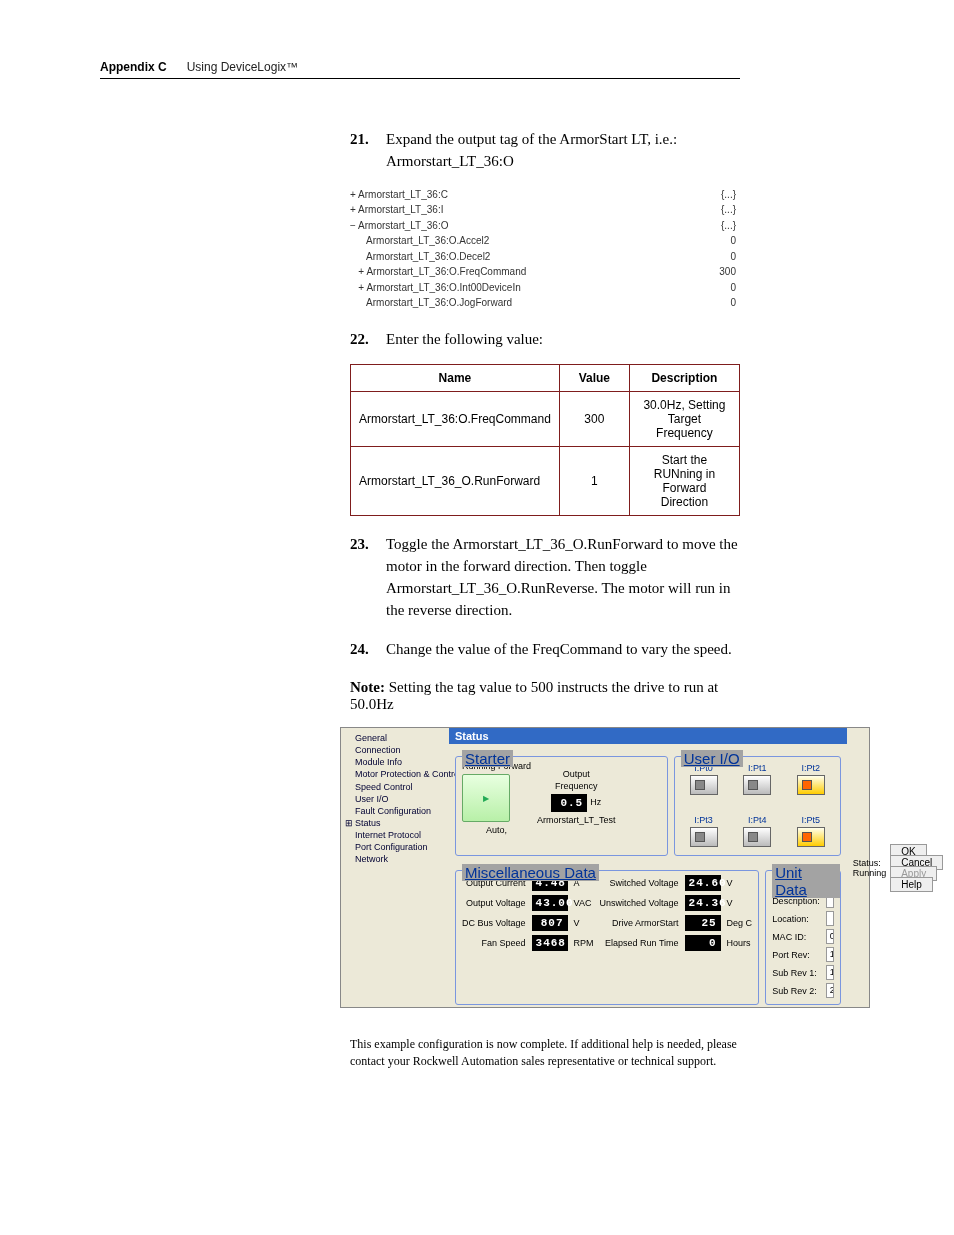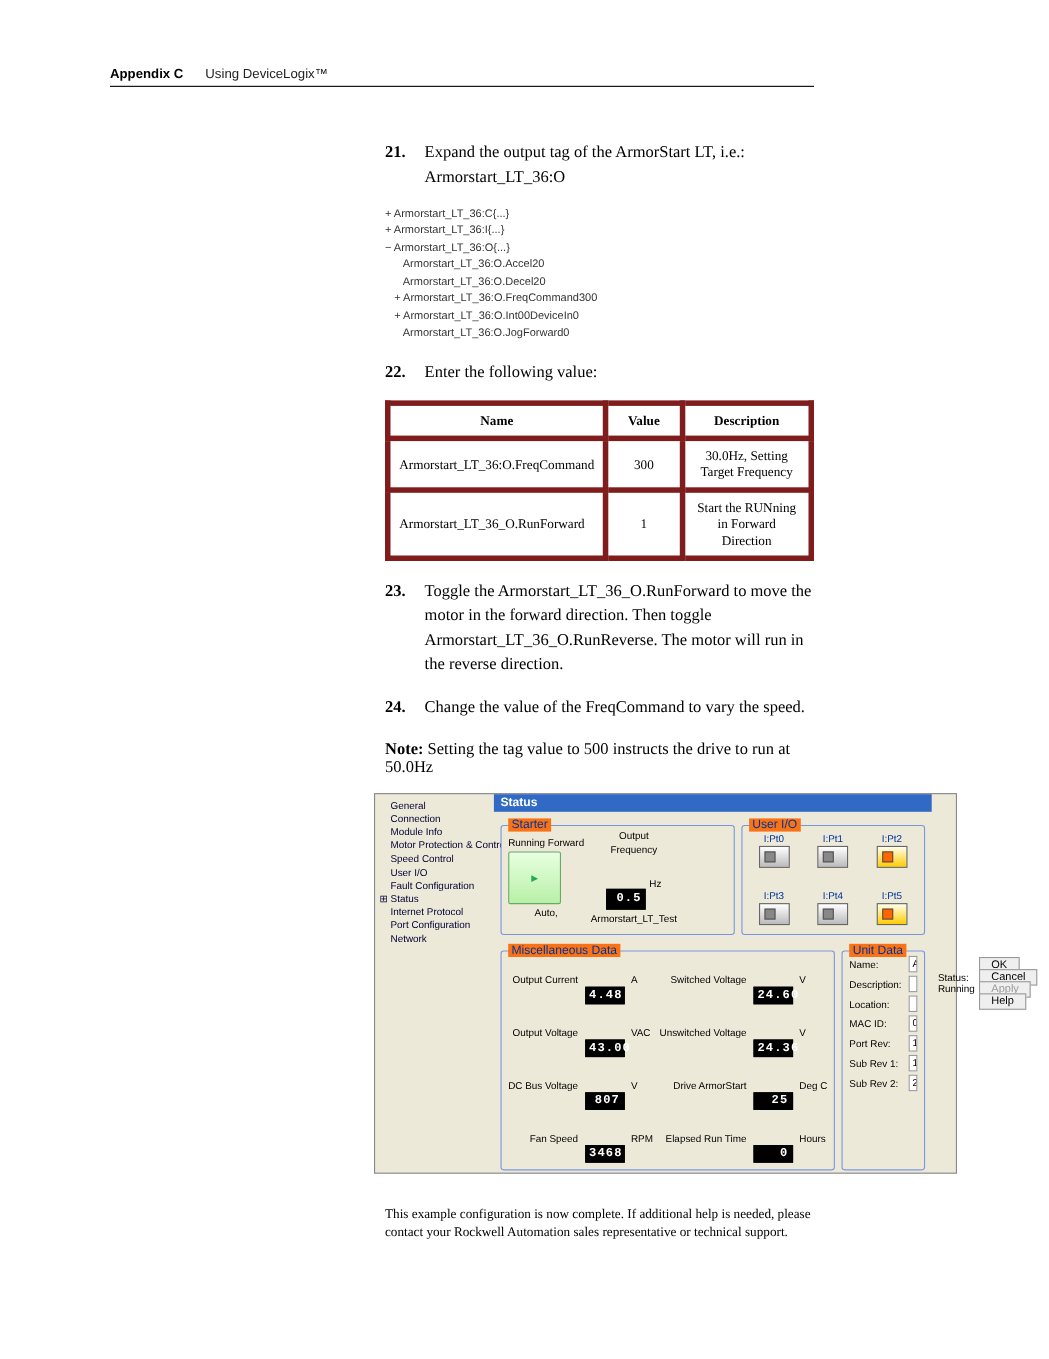--- a/index.html
+++ b/index.html
@@ -54,36 +54,37 @@
   }
   .treebox {
     font-family: Arial, sans-serif;
     font-size: 10px;
     color: #333;
     margin: 8px 0 8px 0;
     line-height: 1.55;
   }
   .treerow {
     display: flex;
+    justify-content: space-between;
     padding: 0;
+    gap: 10px;
   }
   .treerow .lbl { white-space: pre; }
   .treerow .val { padding-right: 4px; }
   table.doc {
     border-collapse: collapse;
     width: 100%;
     font-family: Arial, sans-serif;
     font-size: 12px;
     margin: 4px 0 10px 0;
   }
   table.doc th, table.doc td {
-    border: 5px solid #7f1d1d;
+    border: 1px solid #7f1d1d;
     padding: 6px 8px;
     text-align: center;
-    font-family: Liberation Serif, serif;
   }
   table.doc th { font-weight: bold; }
   .note { font-size: 15px; margin: 18px 0 14px 0; }
   .note b { font-weight: bold; }
   
   .dlg {
     margin-left: -10px;
     border: 1px solid #888;
     font-family: Tahoma, Arial, sans-serif;
     font-size: 9px;
@@ -126,40 +127,41 @@
     padding: 4px 6px 6px 6px;
     position: relative;
     margin-top: 6px;
     flex: 1;
     background: #ece9d8;
   }
   .panel .ptitle {
     position: absolute;
     top: -7px;
     left: 6px;
-    background: #f97316;
+    background: #a3a3a3;
     color: #003399;
-    font-size: 11px;
+    font-size: 15px;
     padding: 0 3px;
+    text-decoration: underline;
   }
   .starterbox { display: flex; gap: 6px; align-items: center; }
   .motoricon {
     width: 46px; height: 46px;
     background: linear-gradient(#e8ffe0,#b8f0a8);
     border: 1px solid #6a6;
     border-radius: 2px;
     display:flex;align-items:center;justify-content:center;
     color:#2a5; font-size:8px; text-align:center;
   }
   .startercol { font-size:9px; line-height:1.3; text-align:center; }
   .lcdrow { display:flex; align-items:center; gap:3px; margin:2px 0; }
   .lcd {
     background:#000; color:#fff; font-family: 'Courier New', monospace;
     font-weight:bold; padding:1px 3px; font-size:11px; letter-spacing:1px;
-    border:1px solid #000; min-width:28px; text-align:right;margin-top:28px;
+    border:1px solid #000; min-width:28px; text-align:right;
   }
   .lcdlbl { font-size:9px; white-space:nowrap; }
   .iogrid { display:grid; grid-template-columns:repeat(3,1fr); gap:20px 16px; padding:2px 4px; }
   .iocell { text-align:center; }
   .iocell .ptlbl { color:#003399; font-size:9px; margin-bottom:2px; }
   .ioicon {
     width:26px;height:18px;border:1px solid #666;
     background:linear-gradient(#fff,#bbb);
     margin:0 auto; position:relative;
   }

